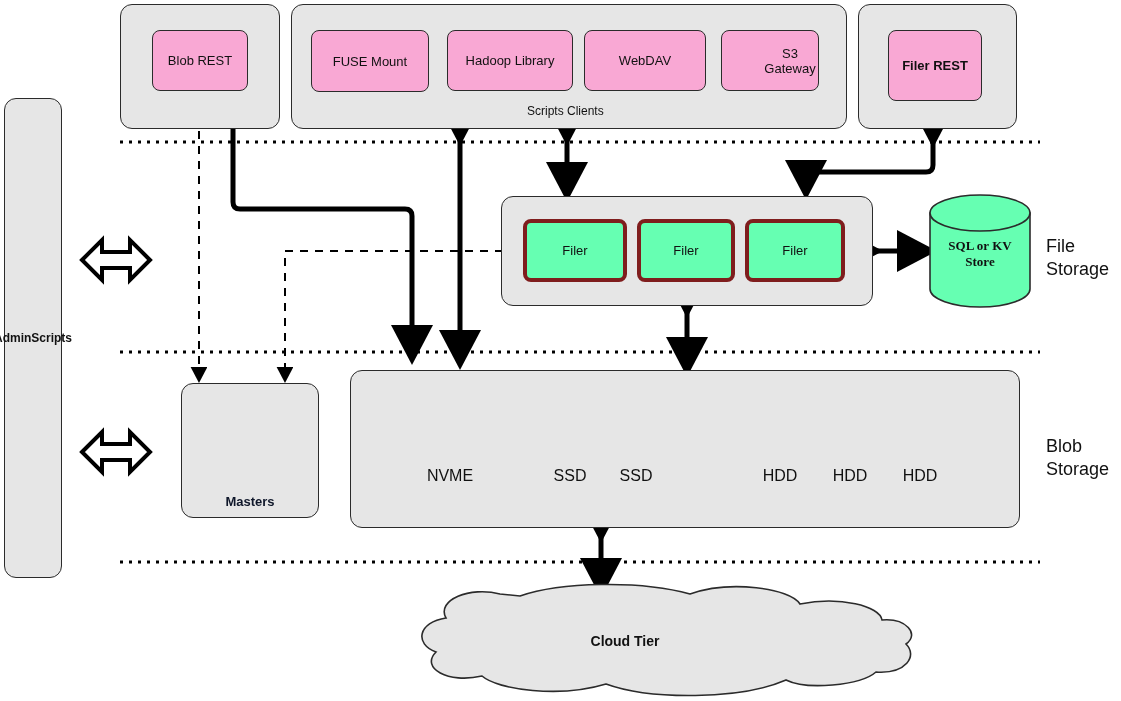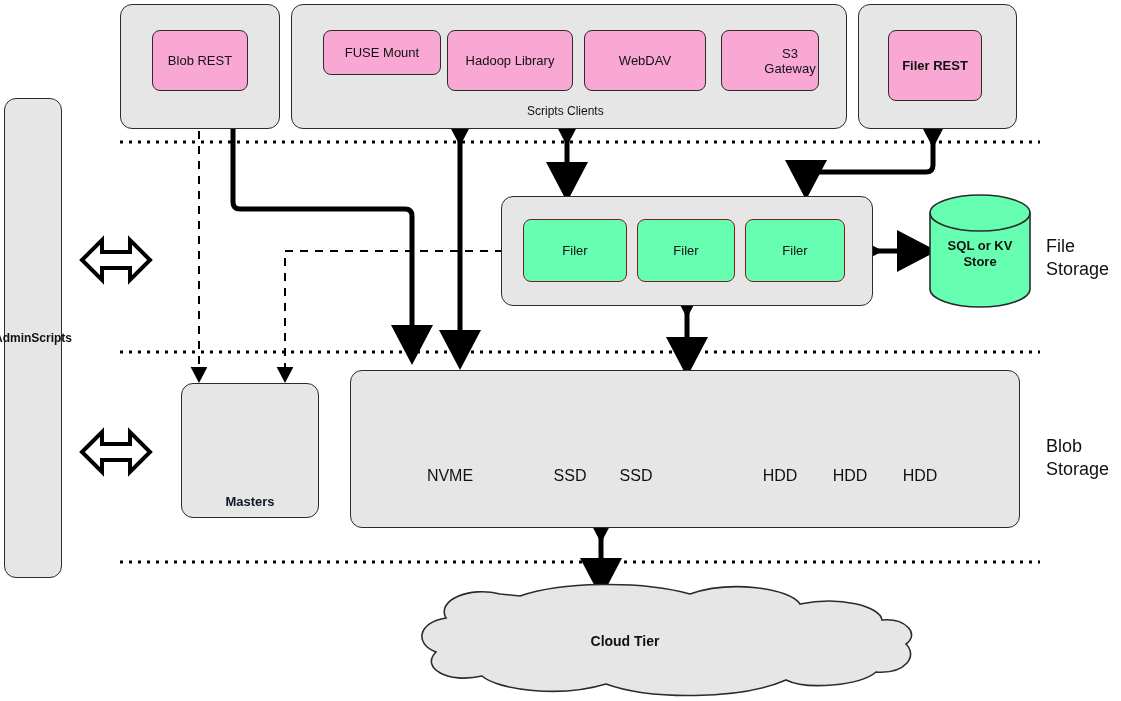--- a/index.html
+++ b/index.html
@@ -3,27 +3,27 @@
 <meta charset="utf-8">
 <style>
   html,body{margin:0;padding:0;background:#ffffff;}
   body{font-family:"Liberation Sans","DejaVu Sans",sans-serif;}
   #stage{position:relative;width:1121px;height:701px;overflow:hidden;background:#fff;}
   svg.layer{position:absolute;left:0;top:0;width:1121px;height:701px;pointer-events:none;}
 
   .node{position:absolute;box-sizing:border-box;display:flex;align-items:center;justify-content:center;text-align:center;}
   .grp{background:#E6E6E6;border:1px solid #2b2b2b;border-radius:12px;}
   .chip{background:#f9a8d4;border:1px solid #2b2b2b;border-radius:8px;font-size:13px;color:#111;}
-  .chip-green{background:#66FFB2;border:1px solid #7f1d1d;border-radius:8px;font-size:13px;color:#111;}
+  .chip-green{background:#66FFB2;border:4px solid #7f1d1d;border-radius:8px;font-size:13px;color:#111;}
   .side{position:absolute;background:#E6E6E6;border:1px solid #2b2b2b;border-radius:12px;
         display:flex;align-items:center;justify-content:center;font-weight:bold;font-size:12px;
         line-height:1.25;text-align:center;color:#111;}
   .tierlabel{position:absolute;font-size:18px;color:#111;text-align:left;line-height:1.3;}
   .cyl-label{position:absolute;font-size:16px;color:#111;text-align:center;width:60px;}
-  .store-label{position:absolute;font-size:13px;font-weight:bold;color:#111;text-align:center;width:110px;line-height:1.25;}
+  .store-label{position:absolute;font-size:13px;font-weight:bold;color:#111;text-align:center;width:110px;line-height:1.25;font-family:Liberation Serif, serif;}
   .cloud-label{position:absolute;font-size:14px;font-weight:bold;color:#111;text-align:center;width:200px;}
   .mast-label{position:absolute;font-size:13px;font-weight:bold;color:#0f172a;text-align:center;width:140px;}
   .dc-label{position:absolute;font-size:12px;color:#111;}
 </style>
 </head>
 <body>
 
 <div id="stage">
 
   <svg class="layer" viewBox="0 0 1121 701">
@@ -156,21 +156,21 @@
     <div style="display:flex;flex-direction:row;">
       <span>Admin</span>
       <span>Scripts</span>
     </div>
   </div>
 
   <div class="node grp" style="left:120px;top:4px;width:160px;height:125px;"></div>
   <div class="node chip" style="left:152px;top:30px;width:96px;height:61px;">Blob REST</div>
 
   <div class="node grp" style="left:291px;top:4px;width:556px;height:125px;"></div>
-  <div class="node chip" style="left:311px;top:30px;width:118px;height:45px;margin-left:12px;">FUSE Mount</div>
+  <div class="node chip" style="left:311px;top:30px;width:118px;height:62px;">FUSE Mount</div>
   <div class="node chip" style="left:447px;top:30px;width:126px;height:61px;">Hadoop Library</div>
   <div class="node chip" style="left:584px;top:30px;width:122px;height:61px;">WebDAV</div>
   <div class="node chip" style="left:721px;top:30px;width:98px;height:61px;padding-left:40px;">S3 Gateway</div>
   <div class="dc-label" style="left:527px;top:104px;">Scripts Clients</div>
 
   <div class="node grp" style="left:858px;top:4px;width:159px;height:125px;"></div>
   <div class="node chip" style="left:888px;top:30px;width:94px;height:71px;font-weight:bold;">Filer REST</div>
 
   <div class="node grp" style="left:501px;top:196px;width:372px;height:110px;"></div>
   <div class="node chip-green" style="left:523px;top:219px;width:104px;height:63px;">Filer</div>

